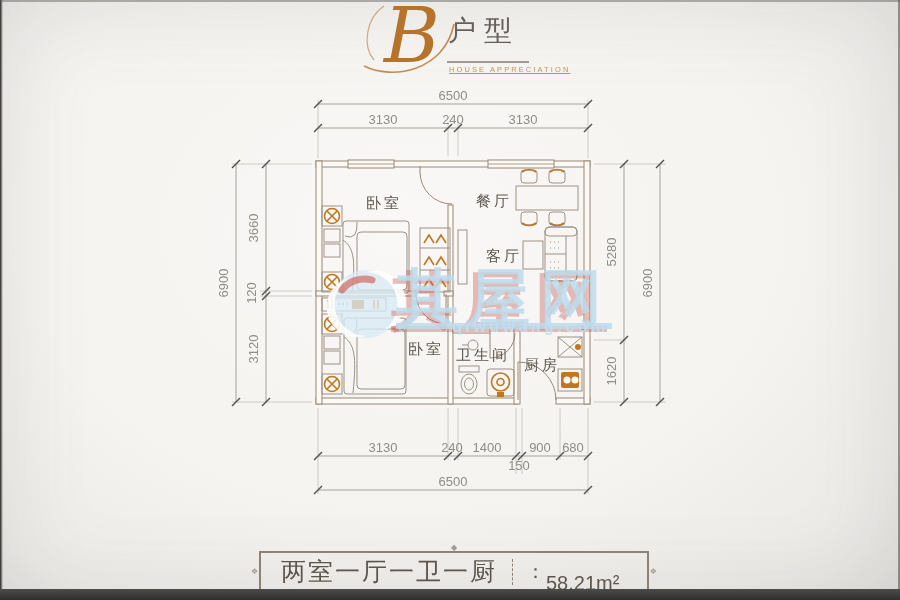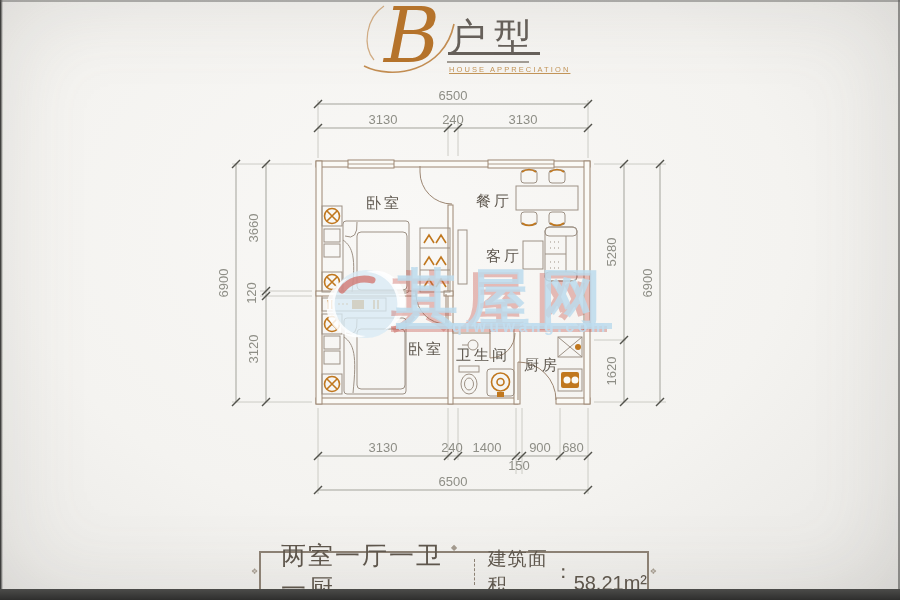--- a/index.html
+++ b/index.html
@@ -8,21 +8,21 @@
     box-shadow:inset 0 0 90px rgba(120,114,104,.16);
     font-family:"Liberation Sans",sans-serif;}
   .abs{position:absolute;}
   
   #edge-left{left:0;top:0;width:3px;height:100%;background:linear-gradient(to right,#1f1f1e,rgba(31,31,30,0));}
   #edge-right{right:0;top:0;width:2px;height:100%;background:rgba(60,60,58,.5);}
   #edge-top{left:0;top:0;width:100%;height:2px;background:rgba(90,90,88,.45);}
   #edge-bottom{left:0;bottom:0;width:100%;height:11px;background:linear-gradient(#4c4c4a,#2e2e2d);}
   
   #hdr-b-svg{left:350px;top:-4px;}
-  #hdr-title{left:448px;top:12px;font-family:"DejaVu Serif",serif;font-size:38px;letter-spacing:8px;color:#66605a;text-decoration:underline;}
+  #hdr-title{left:448px;top:12px;font-family:"DejaVu Serif",serif;font-size:28px;letter-spacing:8px;color:#66605a;}
   #hdr-underline{left:447px;top:61px;width:82px;height:1.5px;background:#a19b93;}
   #hdr-sub{left:449px;top:65px;font-size:7.5px;letter-spacing:2.1px;color:#c29458;text-decoration:underline;}
   
   #plan{left:0;top:0;}
   .wall{fill:#fbfaf6;stroke:#9c8672;stroke-width:1;}
   .furn{fill:none;stroke:#9d9185;stroke-width:1;}
   .org{stroke:#c0771e;fill:none;stroke-width:1.6;}
   .orgf{fill:#c0771e;stroke:none;}
   .dimline{stroke:#a3a39b;stroke-width:1;fill:none;}
   .extline{stroke:#c2c1ba;stroke-width:.8;fill:none;}
@@ -303,21 +303,20 @@
   <div id="hdr-underline" class="abs"></div>
   <div id="hdr-sub" class="abs">HOUSE APPRECIATION</div>
 
   <div id="fbox" class="abs">
     <span class="orn" style="left:50%;top:-9px;transform:translateX(-50%);">◆</span>
     <span class="orn" style="left:50%;bottom:-9px;transform:translateX(-50%);">◆</span>
     <span class="orn" style="left:-10px;top:50%;transform:translateY(-50%);">❖</span>
     <span class="orn" style="right:-10px;top:50%;transform:translateY(-50%);">❖</span>
     <span id="f-layout">两室一厅一卫一厨</span>
     <span id="f-div"></span>
-    <span id="f-area-label">建筑面积</span>
     <span id="f-area-label">：</span>
     <span id="f-area-value">58.21m²</span>
   </div>
 
   <div id="edge-left" class="abs"></div>
   <div id="edge-right" class="abs"></div>
   <div id="edge-top" class="abs"></div>
   <div id="edge-bottom" class="abs"></div>
 </div>
 

